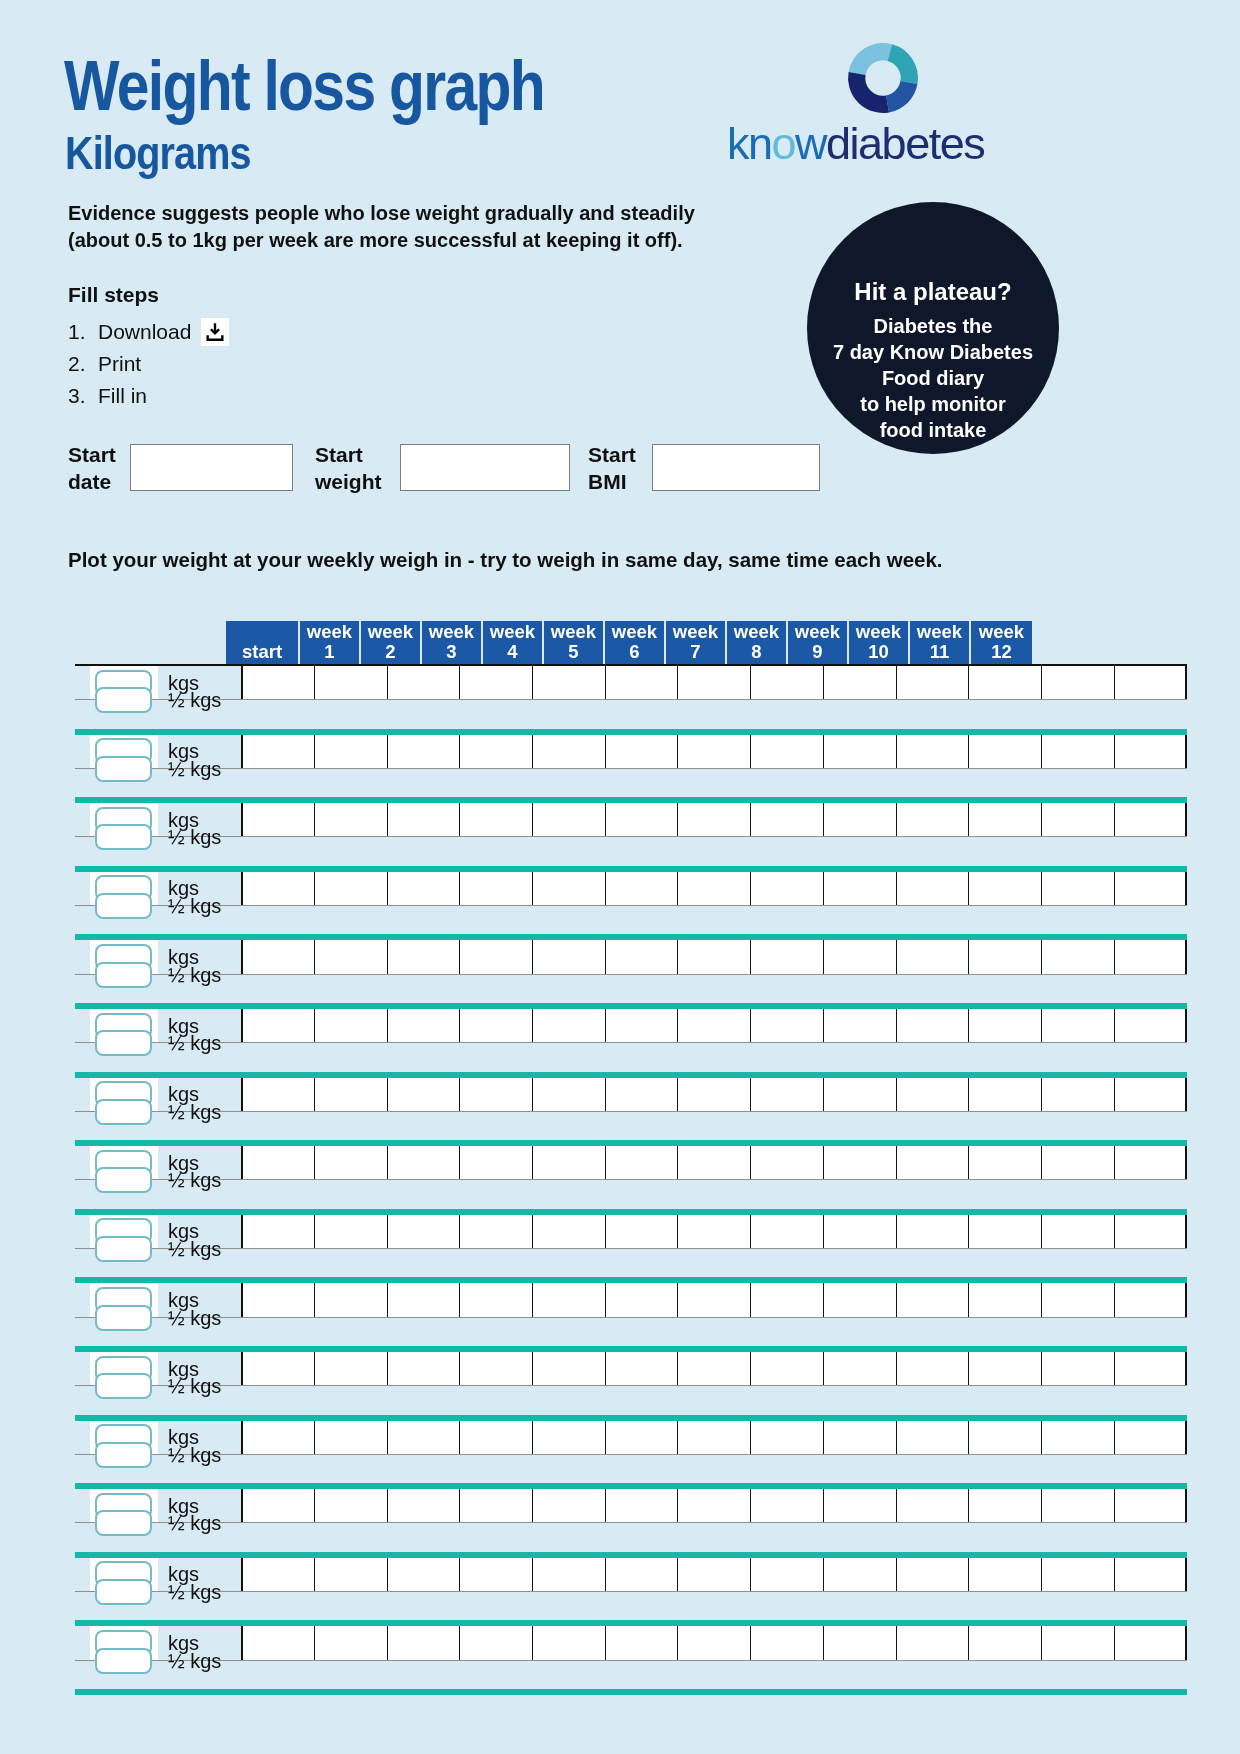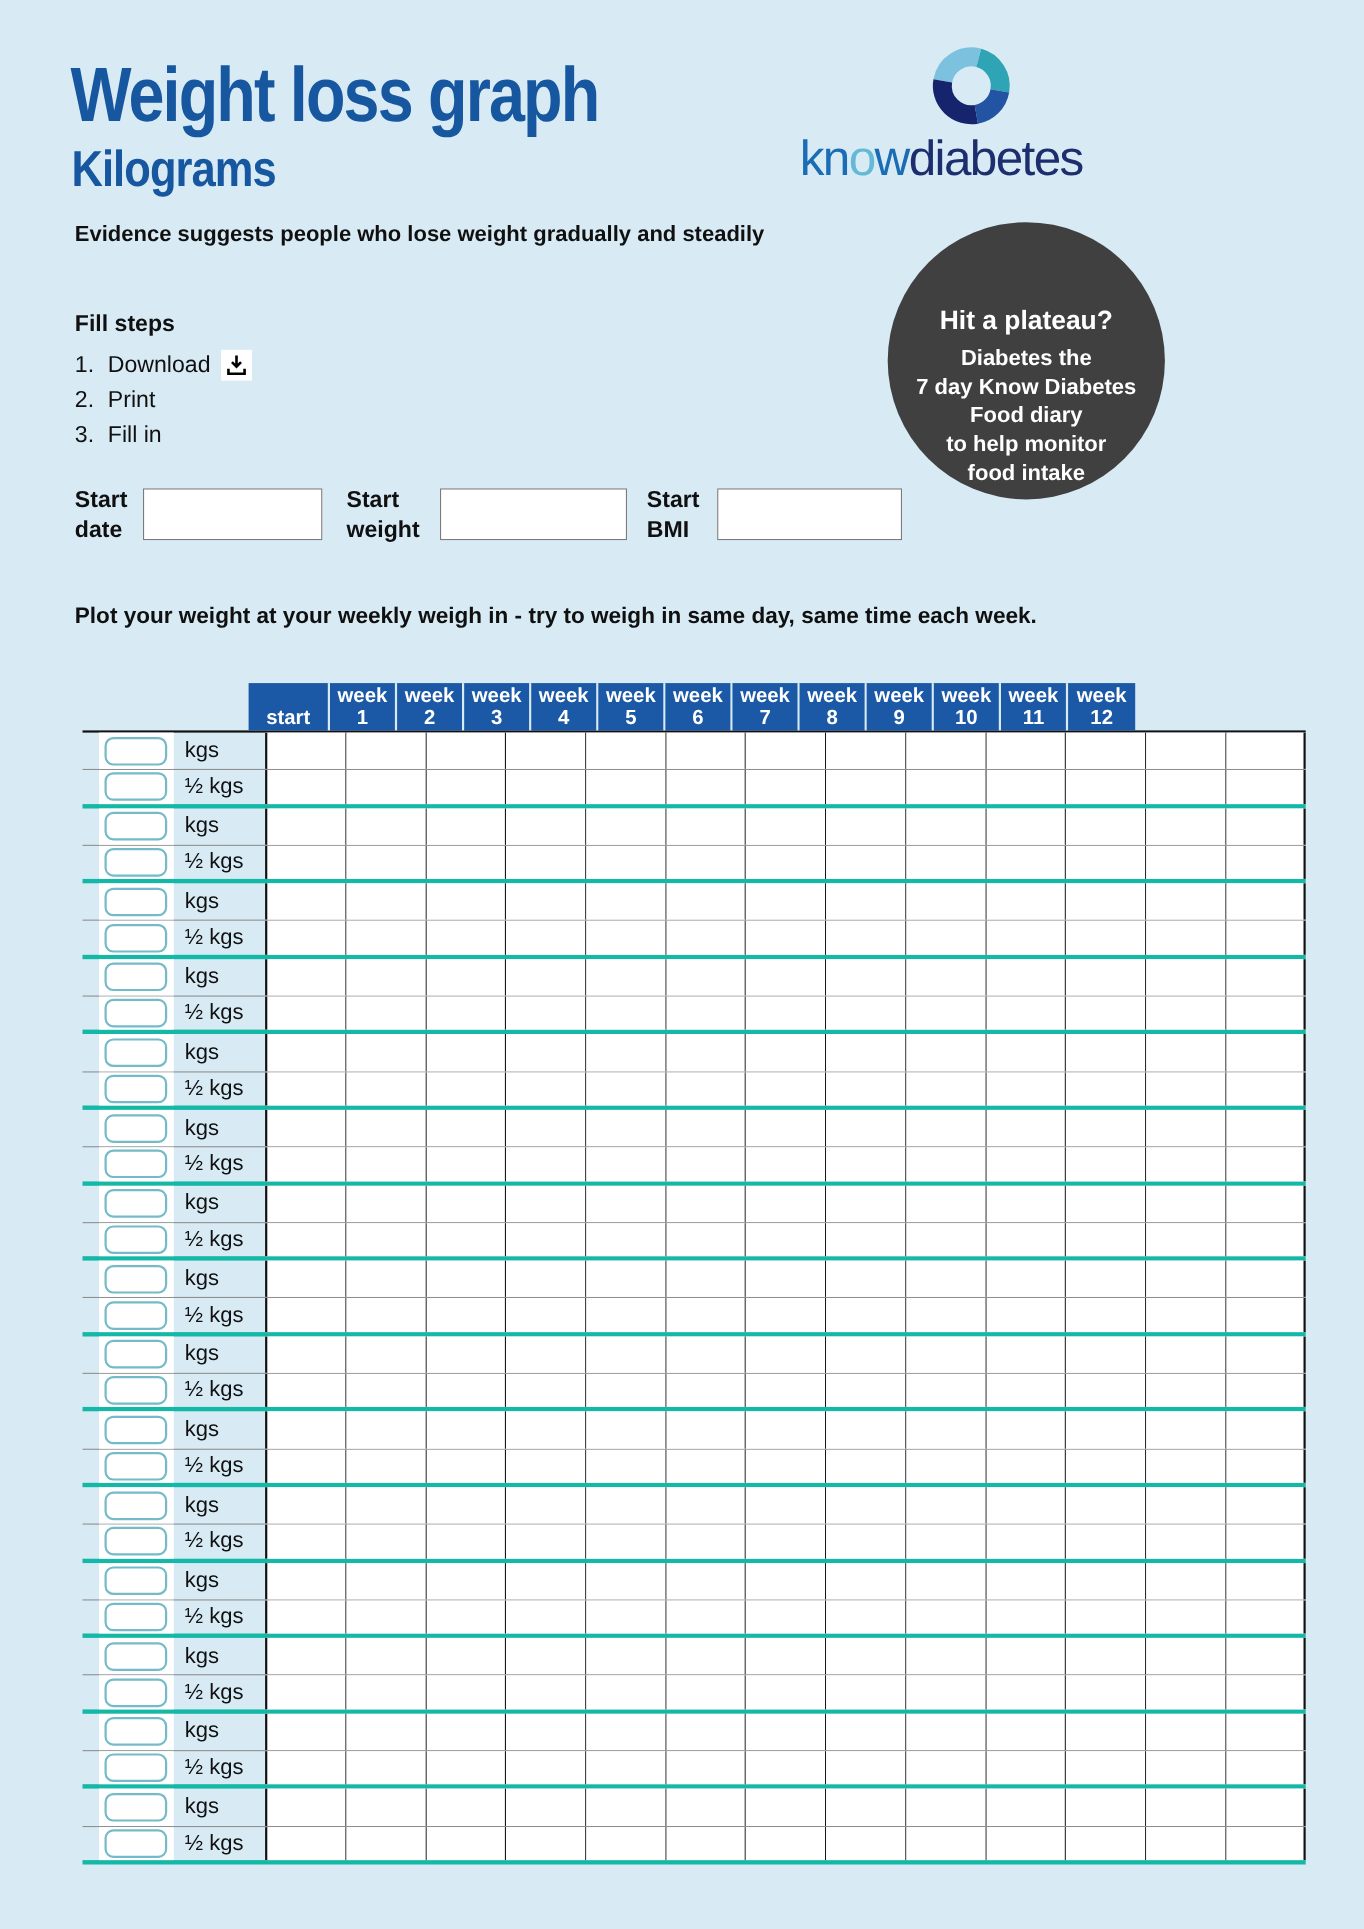--- a/index.html
+++ b/index.html
@@ -40,21 +40,21 @@
   .steps { position:absolute; left:68px; top:316px; font-size:21px; }
   .step { display:flex; align-items:center; height:32px; }
   .step-num { width:30px; }
   .dl-icon {
     width:28px; height:28px; background:#ffffff; margin-left:10px;
     display:flex; align-items:center; justify-content:center; cursor:pointer;
   }
   
   .plateau {
     position:absolute; left:807px; top:202px; width:252px; height:252px;
-    border-radius:50%; background:#404040; color:#ffffff; text-align:center;
+    border-radius:50%; background:#0f172a; color:#ffffff; text-align:center;
     box-sizing:border-box; padding-top:76px;
   }
   .plateau-title { font-size:24px; font-weight:bold; margin-bottom:7px; }
   .plateau-line { font-size:20px; font-weight:bold; line-height:26px; }
   
   .sf-label { position:absolute; top:441px; font-size:21px; font-weight:bold; line-height:27px; }
   .sf-input {
     position:absolute; top:444px; height:47px; background:#ffffff;
     border:1px solid #7c7c7c; box-sizing:border-box; font-size:20px; padding:0 8px;
     font-family:"Liberation Sans", sans-serif;
@@ -72,21 +72,21 @@
     background:#1b58a5; color:#ffffff; font-weight:bold; font-size:18.5px;
     display:flex; flex-direction:column; justify-content:flex-end; align-items:center;
     box-sizing:border-box; padding-bottom:2px; line-height:20px;
     border-right:2px solid #d8ebf5;
   }
   .hcell.start { width:74px; }
   .hcell.week { width:61px; }
   .hcell:last-child { border-right:none; }
   .crow { display:flex; height:34.3px; box-sizing:border-box;padding-left:15px; }
   .crow.whole { border-bottom:1px solid #8f8f8f; }
-  .crow.half  { border-bottom:4px solid #14b8a6; }
+  .crow.half  { border-bottom:6px solid #14b8a6;flex-direction:column; }
   .lcell { width:151px; position:relative; }
   .backdrop { position:absolute; left:0; top:0; bottom:0; width:68px; background:#ffffff; }
   .wbox {
     position:absolute; left:5px; top:50%; transform:translateY(-50%);
     width:57px; height:26px; box-sizing:border-box;
     border:2.5px solid #74bac8; border-radius:8px; background:#ffffff;
     padding:0 5px; font-size:14px; font-family:"Liberation Sans", sans-serif;
   }
   .ltext { position:absolute; left:78px; top:50%; transform:translateY(-50%); font-size:20px; }
   .gcell { width:72.7px; box-sizing:border-box; background:#ffffff; border-right:1px solid #161616; }
@@ -114,20 +114,21 @@
         <path d="M44.2,12.4 A26,26 0 0 1 63.1,42.0" stroke="#2fa4b5" stroke-width="17" fill="none"></path>
         <path d="M63.1,42.0 A26,26 0 0 1 42.0,63.1" stroke="#2353a3" stroke-width="17" fill="none"></path>
         <path d="M42.0,63.1 A26,26 0 0 1 11.9,33.0" stroke="#16246e" stroke-width="17" fill="none"></path>
       </svg>
     </span>
     <span class="logo-text"><span class="lg-know">kn</span><span class="lg-o">o</span><span class="lg-know">w</span><span class="lg-diab">diabetes</span></span>
   </div>
 
   <div class="intro">
     <div>Evidence suggests people who lose weight gradually and steadily</div>
+    <div>(about 0.5 to 1kg per week are more successful at keeping it off).</div>
   </div>
 
   <div class="steps-heading">Fill steps</div>
   <div class="steps">
     <div class="step">
       <span class="step-num">1.</span>
       <span>Download</span>
       <span class="dl-icon">
         <svg width="22" height="22" viewBox="0 0 24 24">
           <path d="M12 2.5v11M7.5 9l4.5 4.5L16.5 9" stroke="#000" stroke-width="2.6" fill="none"></path>

